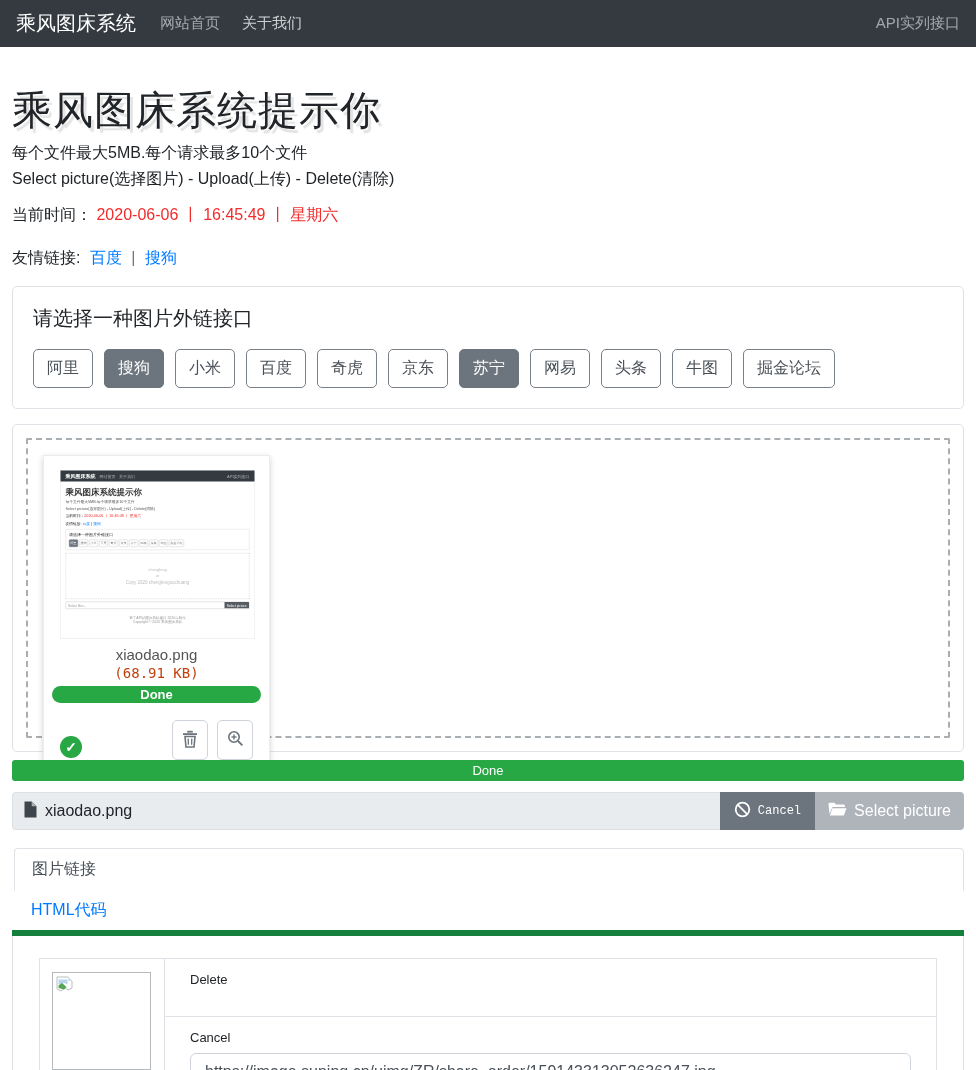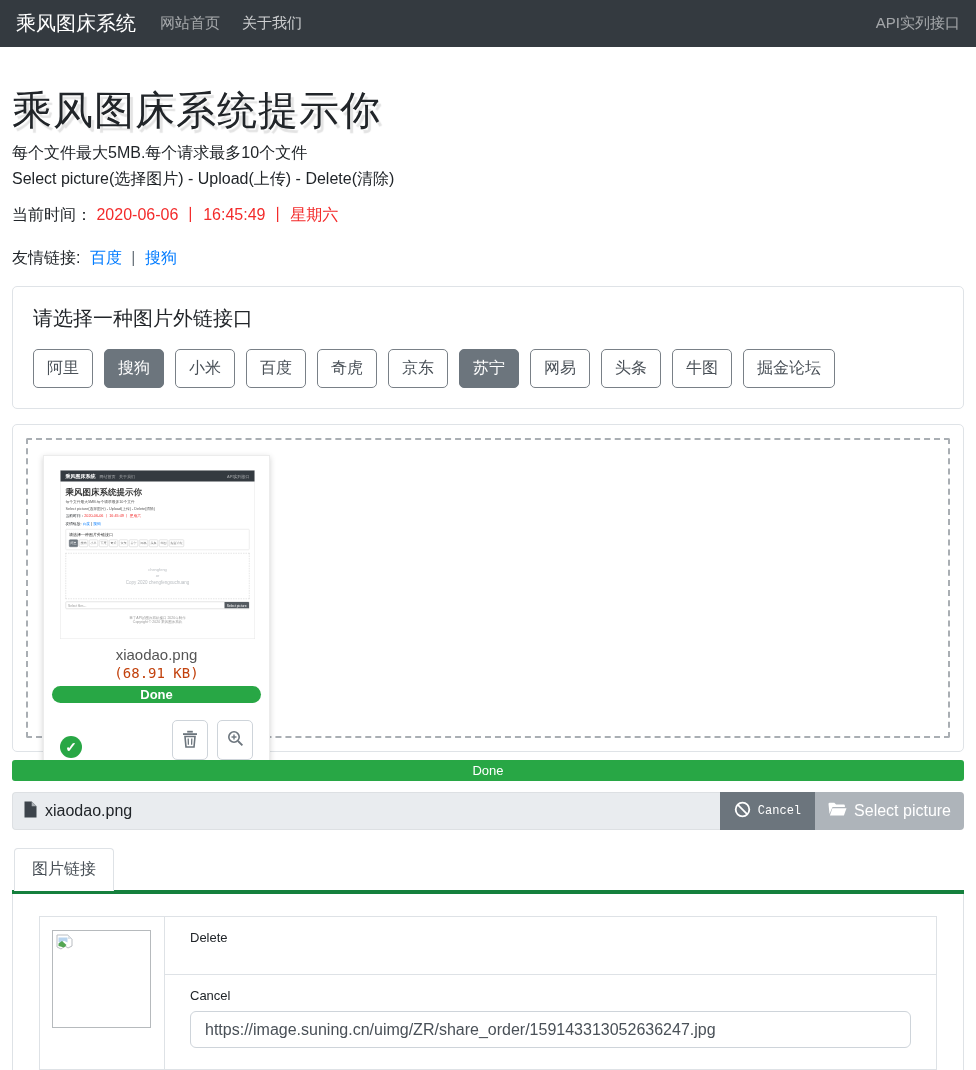--- a/index.html
+++ b/index.html
@@ -91,21 +91,21 @@
   .file-display { flex:1; background:#e9ecef; border:1px solid #dde0e3; border-right:none;
     border-radius:4px 0 0 4px; display:flex; align-items:center; padding:0 11px; gap:8px; }
   .file-display .fname { font-size:16px; color:#212529; }
   .btn-cancel { background:#6c757d; color:#fff; border:none; font-size:12px; font-family:Liberation Mono, monospace;
     display:flex; align-items:center; gap:7px; padding:0 14px; cursor:pointer; }
   .btn-select { background:#aeb4ba; color:#fff; border:none; font-size:16px; font-family:inherit;
     display:flex; align-items:center; gap:7px; padding:0 13px; cursor:pointer;
     border-radius:0 4px 4px 0; }
 
   
-  .tabs { margin-top:18px; display:flex; border-bottom:4px solid #15803d; padding-left:2px; }
+  .tabs { margin-top:18px; display:flex; border-bottom:6px solid #15803d; padding-left:2px;flex-direction:column; }
   .tab { font-size:16px; padding:10px 17px; cursor:pointer; margin-bottom:-1px; }
   .tab.active { color:#495057; background:#fff; border:1px solid #dee2e6; border-bottom-color:#fff;
     border-radius:4px 4px 0 0; }
   .tab.inactive { color:#007bff; }
 
   .tab-panel { border:1px solid #dee2e6; border-top:none; border-radius:0 0 4px 4px;
     padding:22px 26px; height:260px; }
   .result-table { border:1px solid #dee2e6; display:flex; }
   .img-cell { width:125px; border-right:1px solid #dee2e6; padding:13px 12px; }
   .broken-box { width:99px; height:98px; border:1px solid #b6babd; padding:3px; }
@@ -280,20 +280,21 @@
           <path d="M0.5 2 a1.2 1.2 0 0 1 1.2 -1.2 h4.6 l1.8 1.8 h7.6 a1.2 1.2 0 0 1 1.2 1.2 v1.2 h-12.4 l-3 7 z" fill="#fff"></path>
           <path d="M4.4 6.2 h14.1 l-2.6 7.3 h-14 z" fill="#fff"></path>
         </svg>
       </span>
       <span>Select picture</span>
     </button>
   </div>
 
   <div class="tabs">
     <div class="tab active">图片链接</div>
+    <div class="tab inactive">HTML代码</div>
   </div>
 
   <div class="tab-panel">
     <div class="result-table">
       <div class="img-cell">
         <div class="broken-box">
           <span>
             <svg width="18" height="19" viewBox="0 0 18 19">
               <path d="M1 1 h11 l4 4 v7 l-4 2 -3 -2 -4 3 -4 -2 z" fill="#fff" stroke="#b9bdc2" stroke-width="1"></path>
               <path d="M12 1 l4 4 h-4 z" fill="#dfe3e7"></path>

